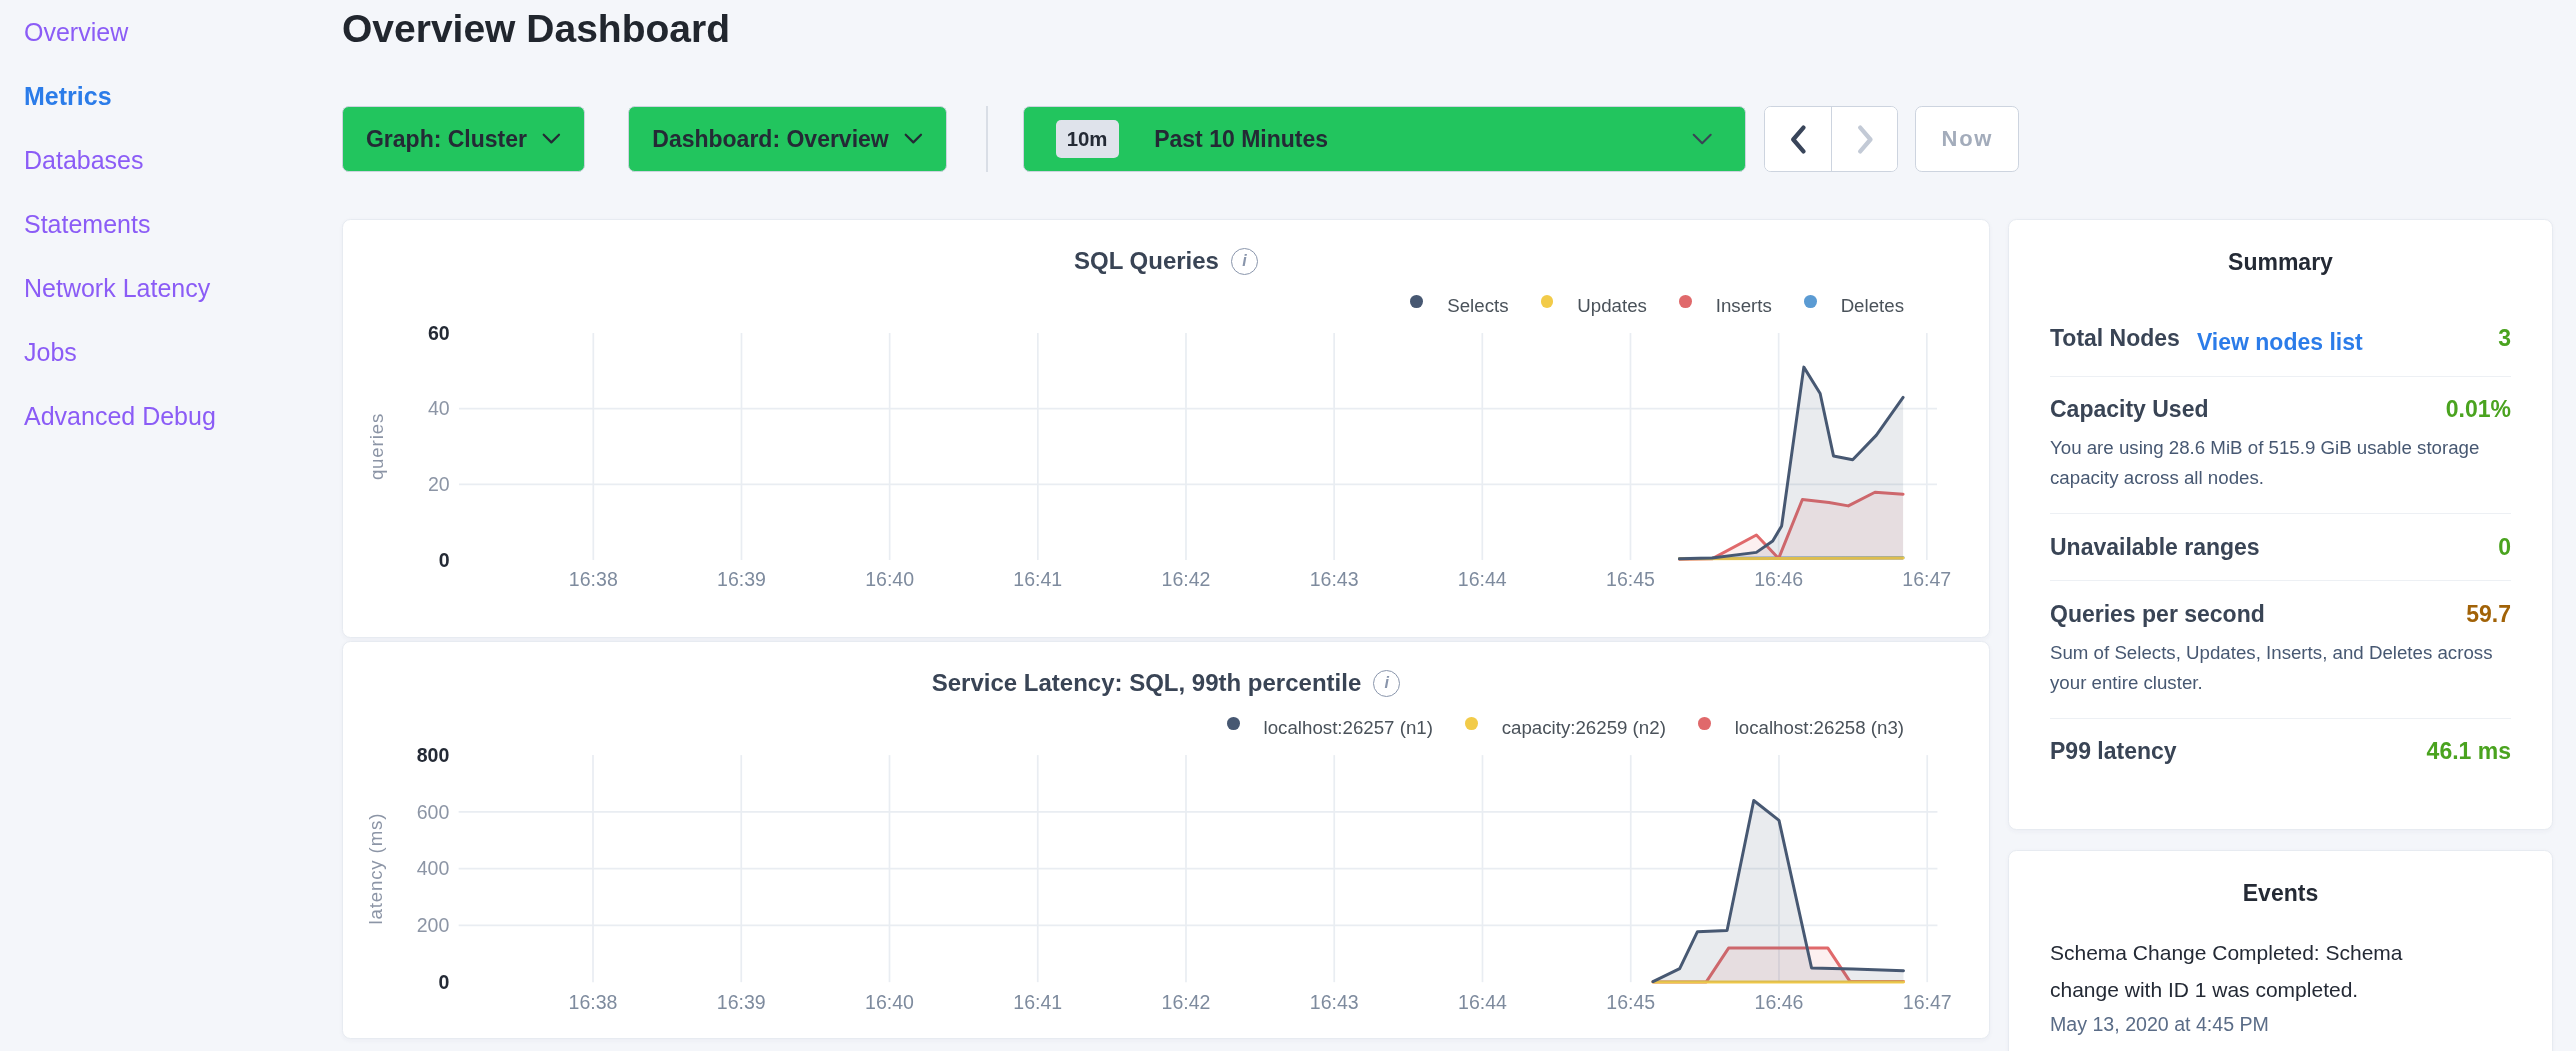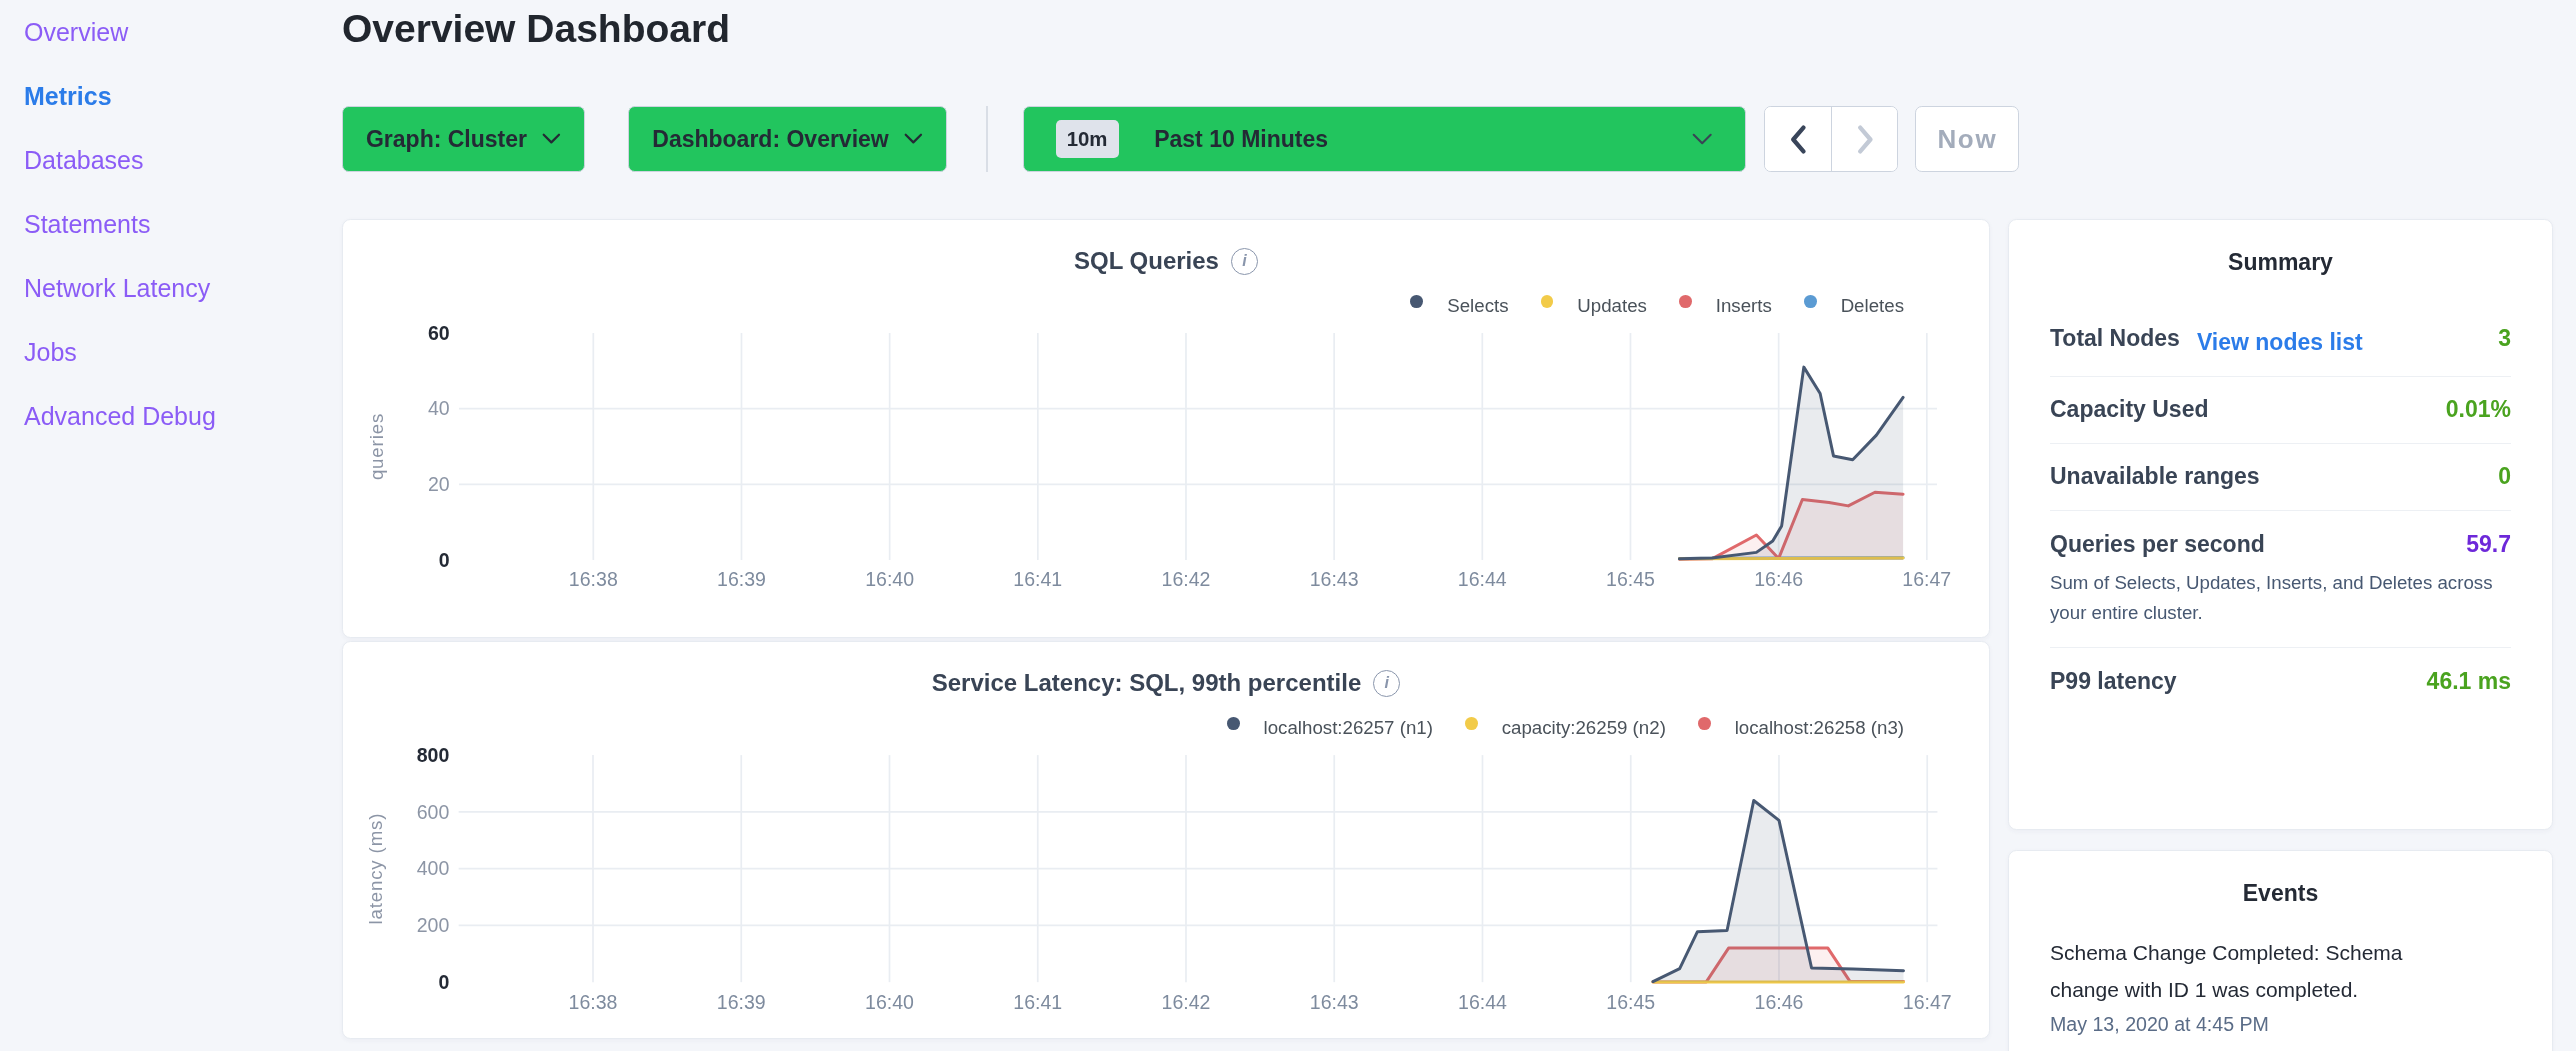--- a/index.html
+++ b/index.html
@@ -42,21 +42,21 @@
   .ts-label { margin-left:20.4px; font-size:23px; font-weight:bold; }
   .ts-chevron { margin-left:auto; }
   .arrow-group {
     margin-left:18.7px; display:flex; border:0.9px solid #CDD4DF; border-radius:6.8px;
     overflow:hidden; background:#fff; height:66px;
   }
   .arrow-btn { width:66px; height:65px; display:flex; align-items:center; justify-content:center; background:#fff; border:none; }
   .arrow-btn + .arrow-btn { border-left:0.9px solid #CDD4DF; }
   .now-btn {
     margin-left:17px; width:104px; height:66px;
-    font-size:26px; font-weight:bold; color:#A3ACBB; letter-spacing:1.7px;
+    font-size:22px; font-weight:bold; color:#A3ACBB; letter-spacing:1.7px;
     background:#fff; border:0.9px solid #CDD4DF; border-radius:6.8px; cursor:default;
   }
 
   
   .card {
     position:absolute; background:#fff;
     border:0.9px solid #E7EBF1; border-radius:8.5px;
     box-shadow:0 1.7px 4.3px rgba(46,63,96,0.04);
   }
   .chart-card-1 { left:342px; top:219px; width:1648px; height:419px; }
@@ -273,31 +273,32 @@
           <span class="sum-label">Total Nodes</span>
           <span class="sum-link">View nodes list</span>
           <span class="sum-value" style="color: rgb(74, 163, 31);">3</span>
         </div>
       </div>
       <div class="sum-row">
         <div class="sum-head">
           <span class="sum-label">Capacity Used</span>
           <span class="sum-value" style="color: rgb(74, 163, 31);">0.01%</span>
         </div>
+        <div class="sum-sub">You are using 28.6 MiB of 515.9 GiB usable storage capacity across all nodes.</div>
       </div>
       <div class="sum-row">
         <div class="sum-head">
           <span class="sum-label">Unavailable ranges</span>
           <span class="sum-value" style="color: rgb(74, 163, 31);">0</span>
         </div>
       </div>
       <div class="sum-row">
         <div class="sum-head">
           <span class="sum-label">Queries per second</span>
-          <span class="sum-value" style="color: #6d28d9;">59.7</span>
+          <span class="sum-value" style="color: #a16207;">59.7</span>
         </div>
         <div class="sum-sub">Sum of Selects, Updates, Inserts, and Deletes across your entire cluster.</div>
       </div>
       <div class="sum-row">
         <div class="sum-head">
           <span class="sum-label">P99 latency</span>
           <span class="sum-value" style="color: rgb(74, 163, 31);">46.1 ms</span>
         </div>
       </div>
     </div>

